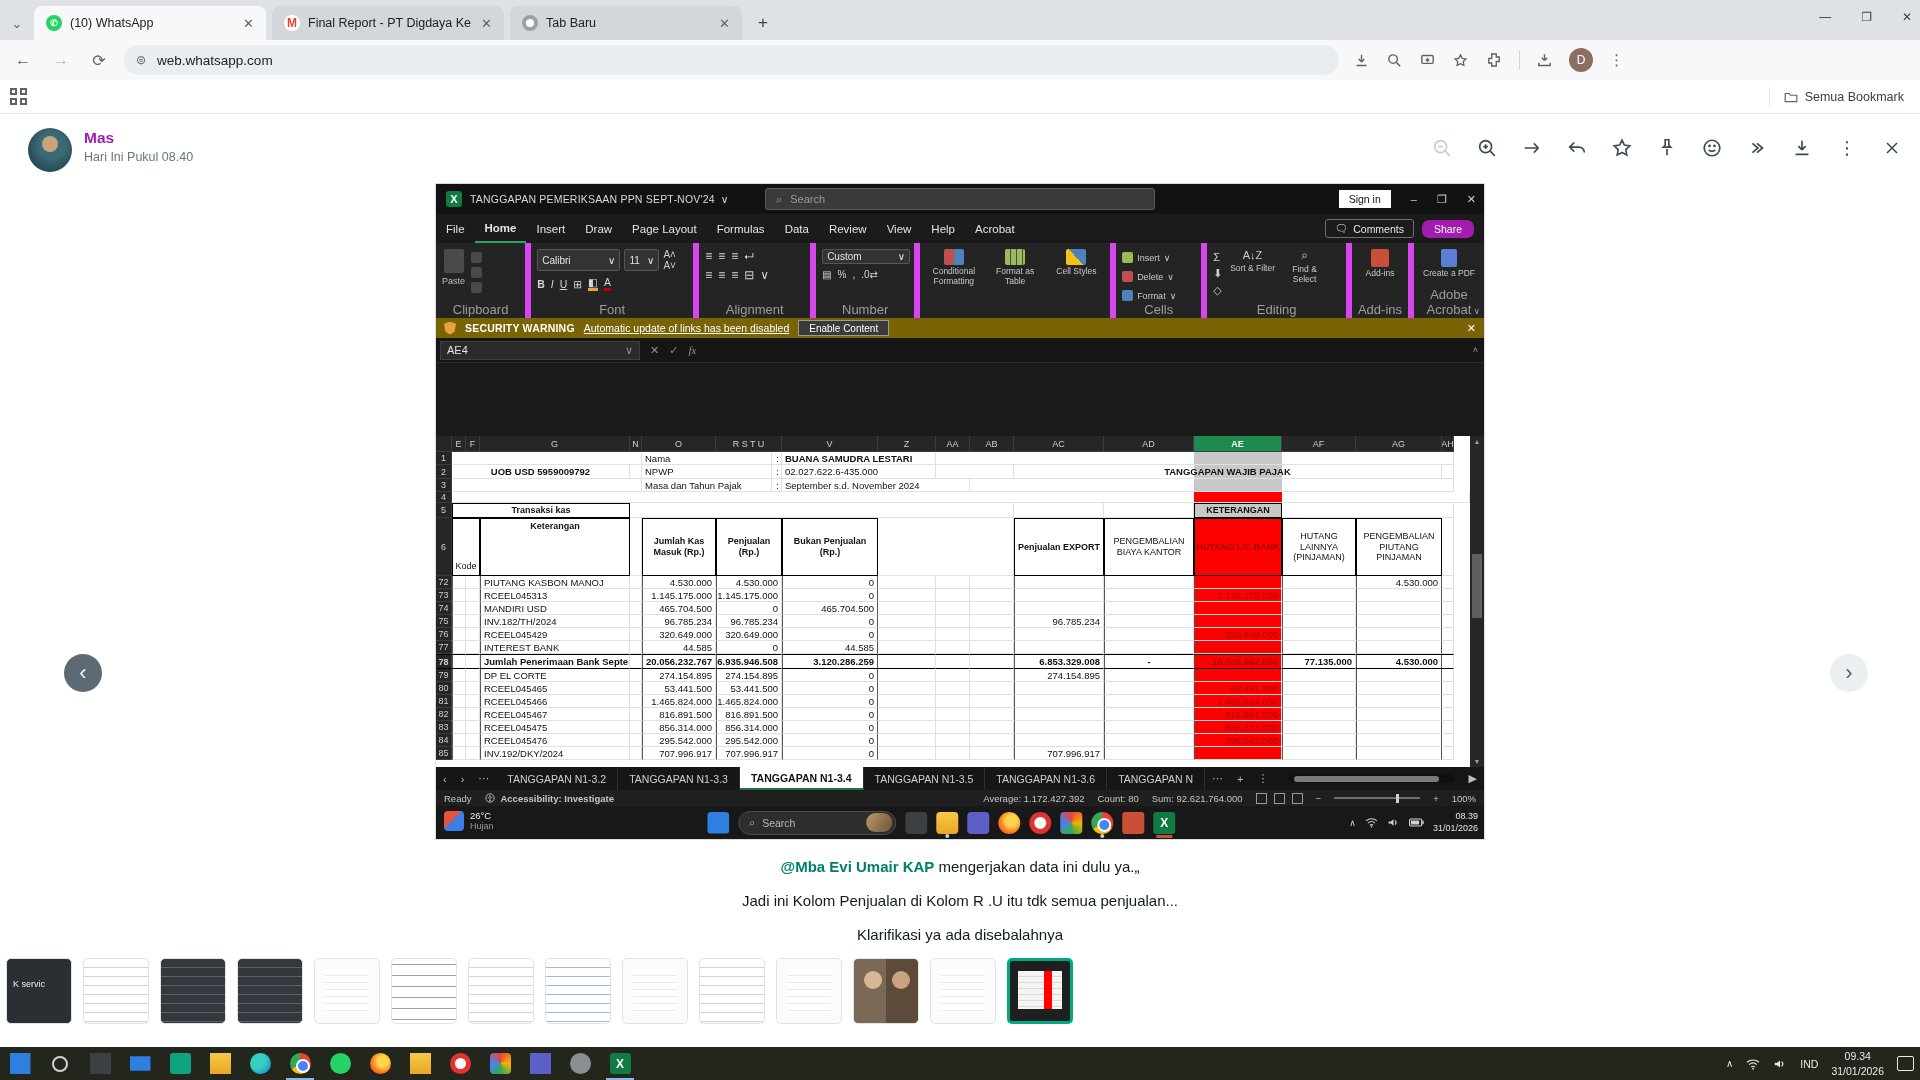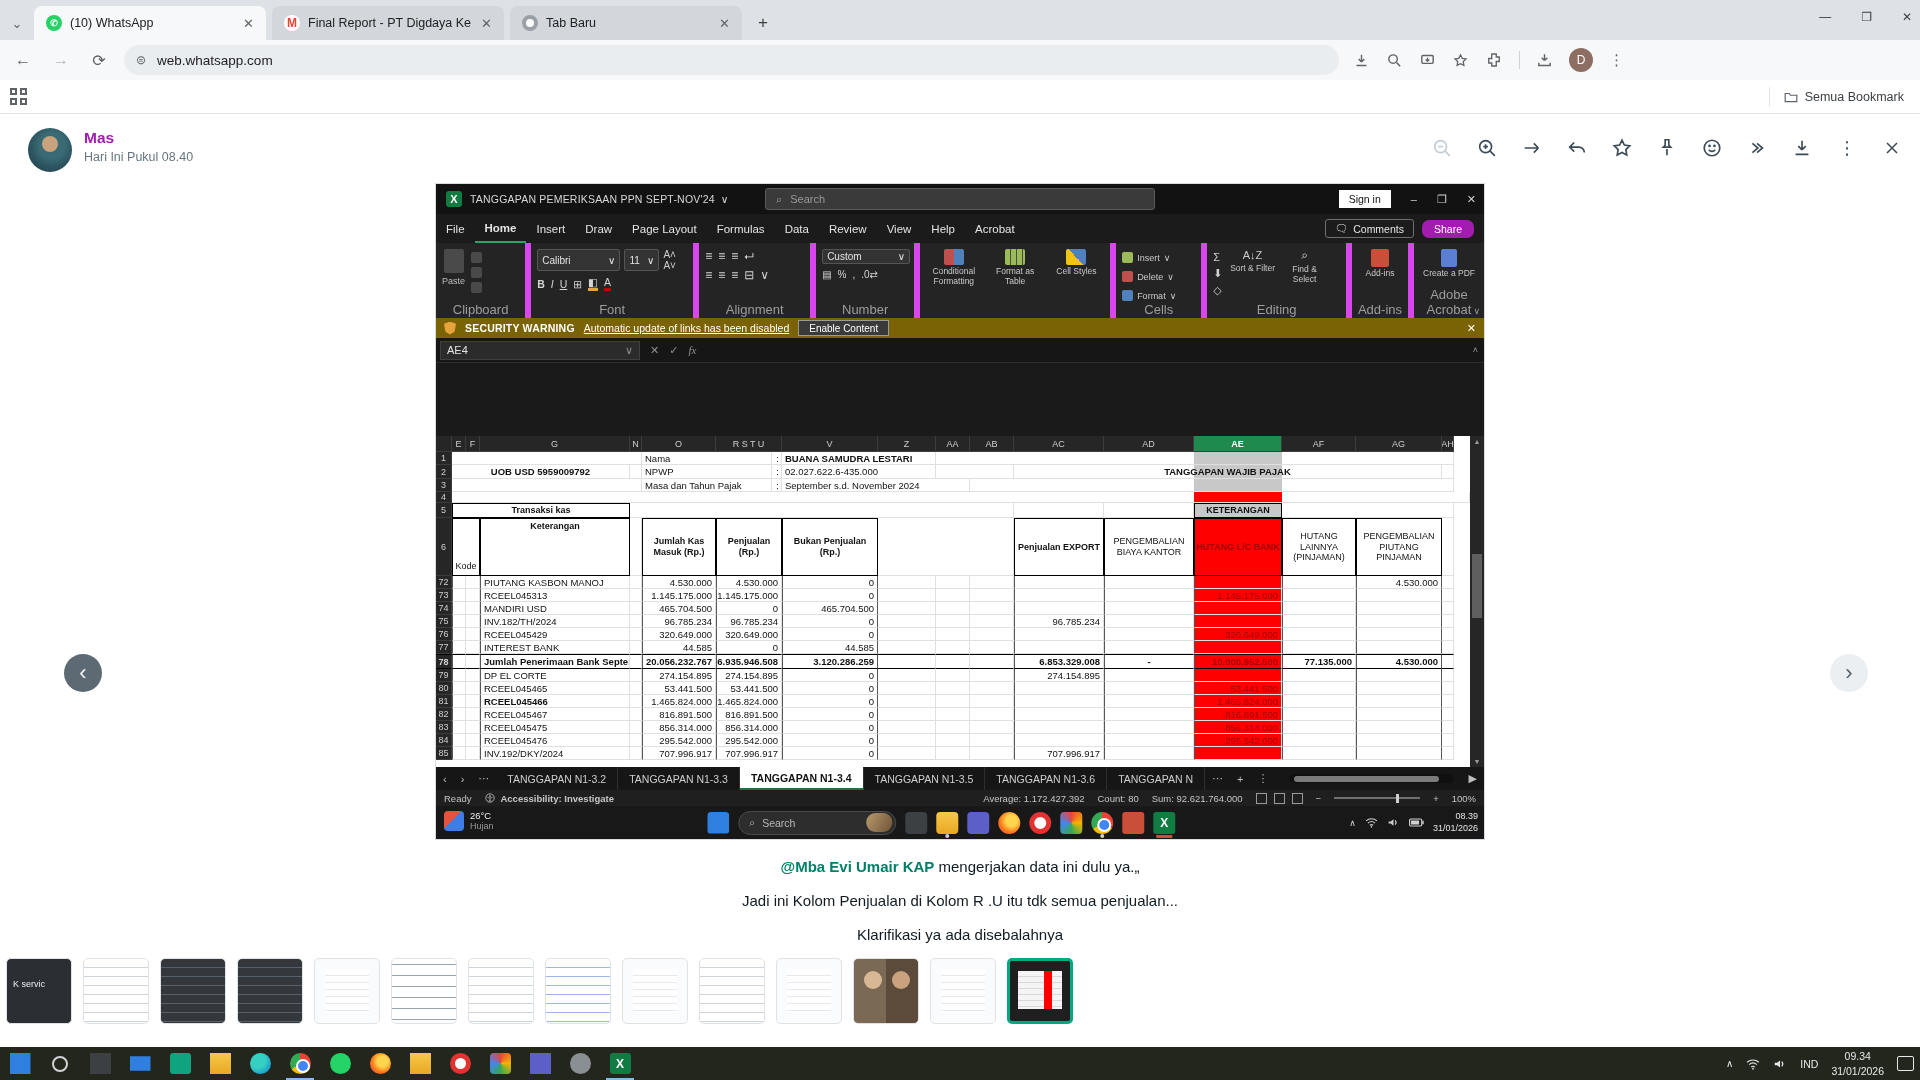--- a/index.html
+++ b/index.html
@@ -785,21 +785,21 @@
           <div class="gc n vb" style="width: 90px; height: 100%;"></div>
           <div class="gc n vb redc" style="width: 88px; height: 100%;">53.441.500</div>
           <div class="gc n vb" style="width: 74px; height: 100%;"></div>
           <div class="gc n vb vbr" style="width: 86px; height: 100%;"></div>
           <div class="gc" style="width: 12px; height: 100%;"></div>
         </div>
         <div class="gr" style="height: 13px;">
           <div class="gc rh" style="width: 16px; height: 100%;">81</div>
           <div class="gc vb" style="width: 14px; height: 100%;"></div>
           <div class="gc" style="width: 14px; height: 100%;"></div>
-          <div class="gc t vb" style="width: 150px; height: 100%; font-weight: bold;">RCEEL045466</div>
+          <div class="gc t vb" style="width: 150px; height: 100%;">RCEEL045466</div>
           <div class="gc" style="width: 12px; height: 100%;"></div>
           <div class="gc n vb" style="width: 74px; height: 100%;">1.465.824.000</div>
           <div class="gc n vb" style="width: 66px; height: 100%;">1.465.824.000</div>
           <div class="gc n vb vbr" style="width: 96px; height: 100%;">0</div>
           <div class="gc" style="width: 58px; height: 100%;"></div>
           <div class="gc" style="width: 34px; height: 100%;"></div>
           <div class="gc" style="width: 44px; height: 100%;"></div>
           <div class="gc n vb" style="width: 90px; height: 100%;"></div>
           <div class="gc n vb" style="width: 90px; height: 100%;"></div>
           <div class="gc n vb redc" style="width: 88px; height: 100%;">1.465.824.000</div>

